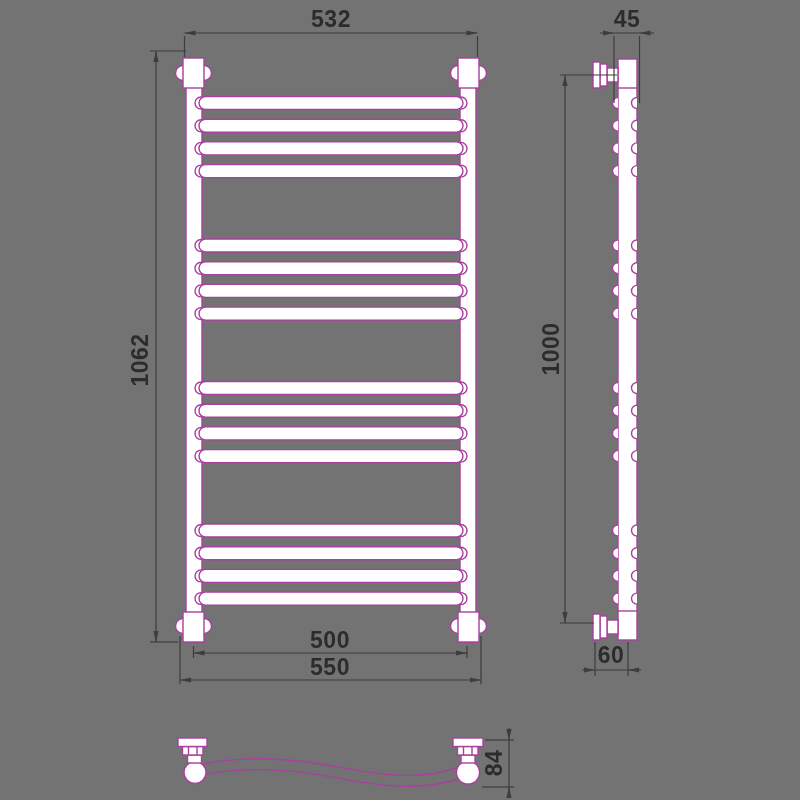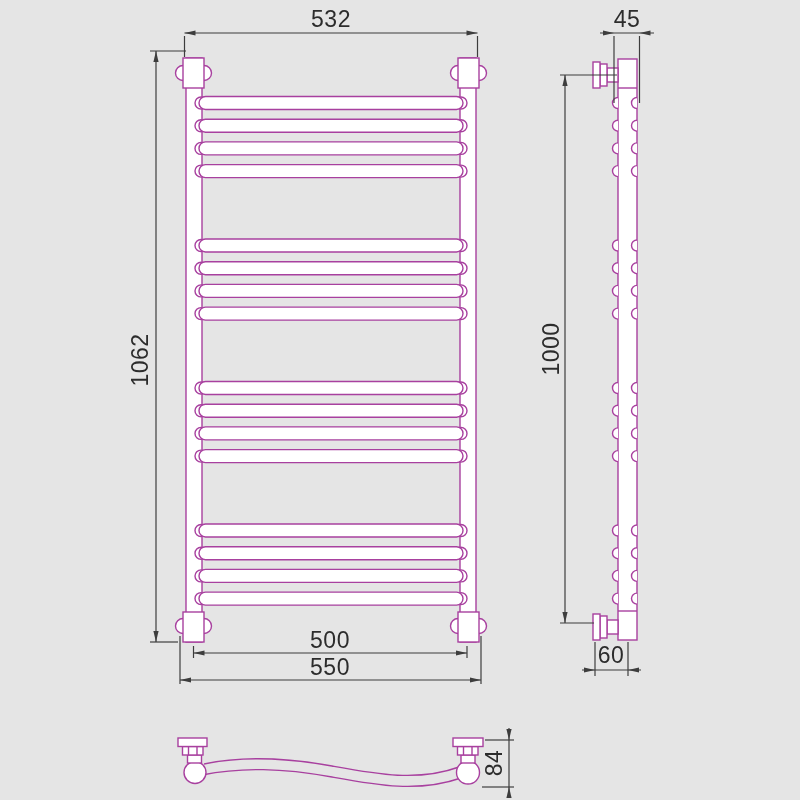--- a/index.html
+++ b/index.html
@@ -1,16 +1,16 @@
 <!DOCTYPE html>
 <html><head>
 <meta charset="utf-8">
 <style>
   html,body{margin:0;padding:0;background:#ffffff;}
-  .stage{width:800px;height:800px;position:relative;background:#e5e5e5;overflow:hidden;}
+  .stage{width:800px;height:800px;position:relative;background:#737373;overflow:hidden;font-weight:bold;}
   svg{display:block;}
   .m   {stroke:#a8409f;stroke-width:1.4;fill:#ffffff;}
   .ml  {stroke:#a8409f;stroke-width:1.4;fill:none;}
   .d   {stroke:#3d3d3d;stroke-width:1.2;fill:none;}
   .ar  {fill:#3d3d3d;stroke:none;}
   .dimtxt{font-family:"Liberation Sans","DejaVu Sans",sans-serif;font-size:23px;fill:#2c2c2c;letter-spacing:0.5px;}
 </style>
 </head>
 <body>
 

